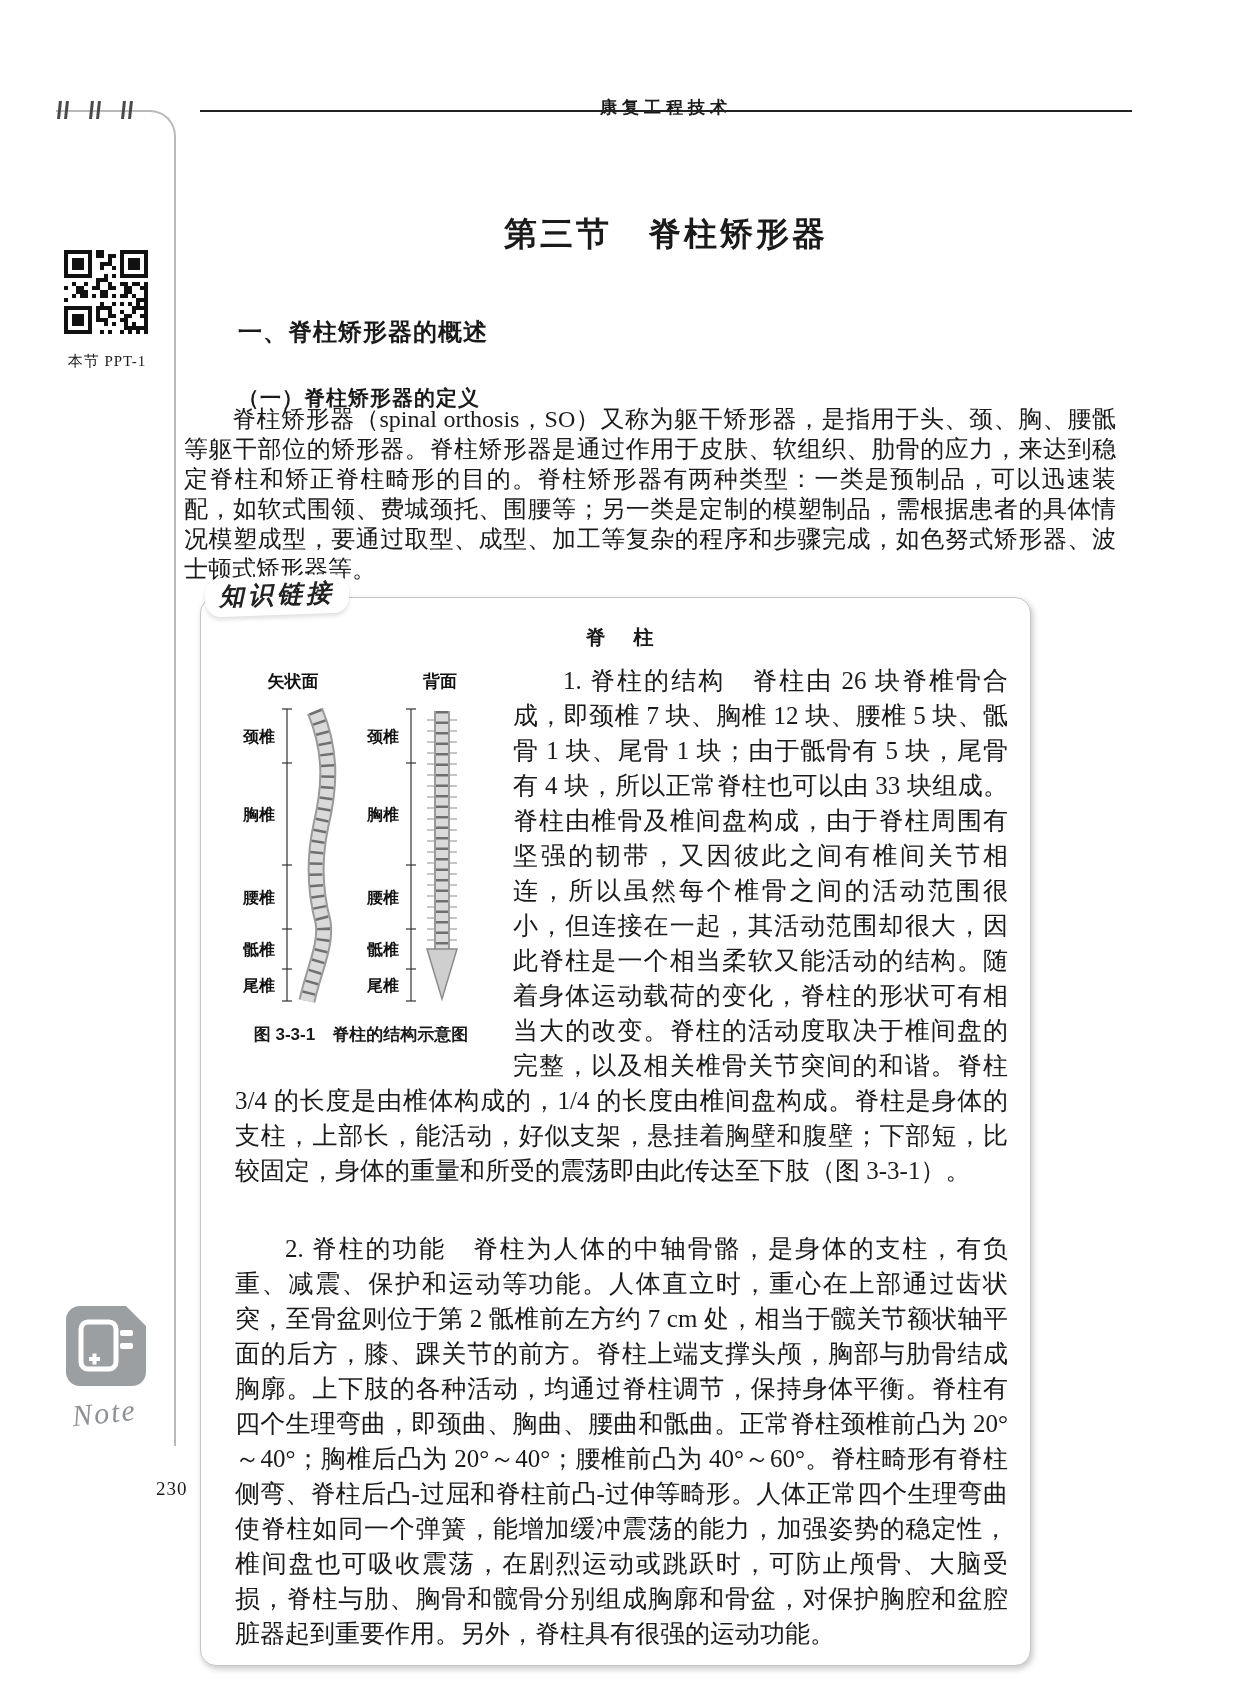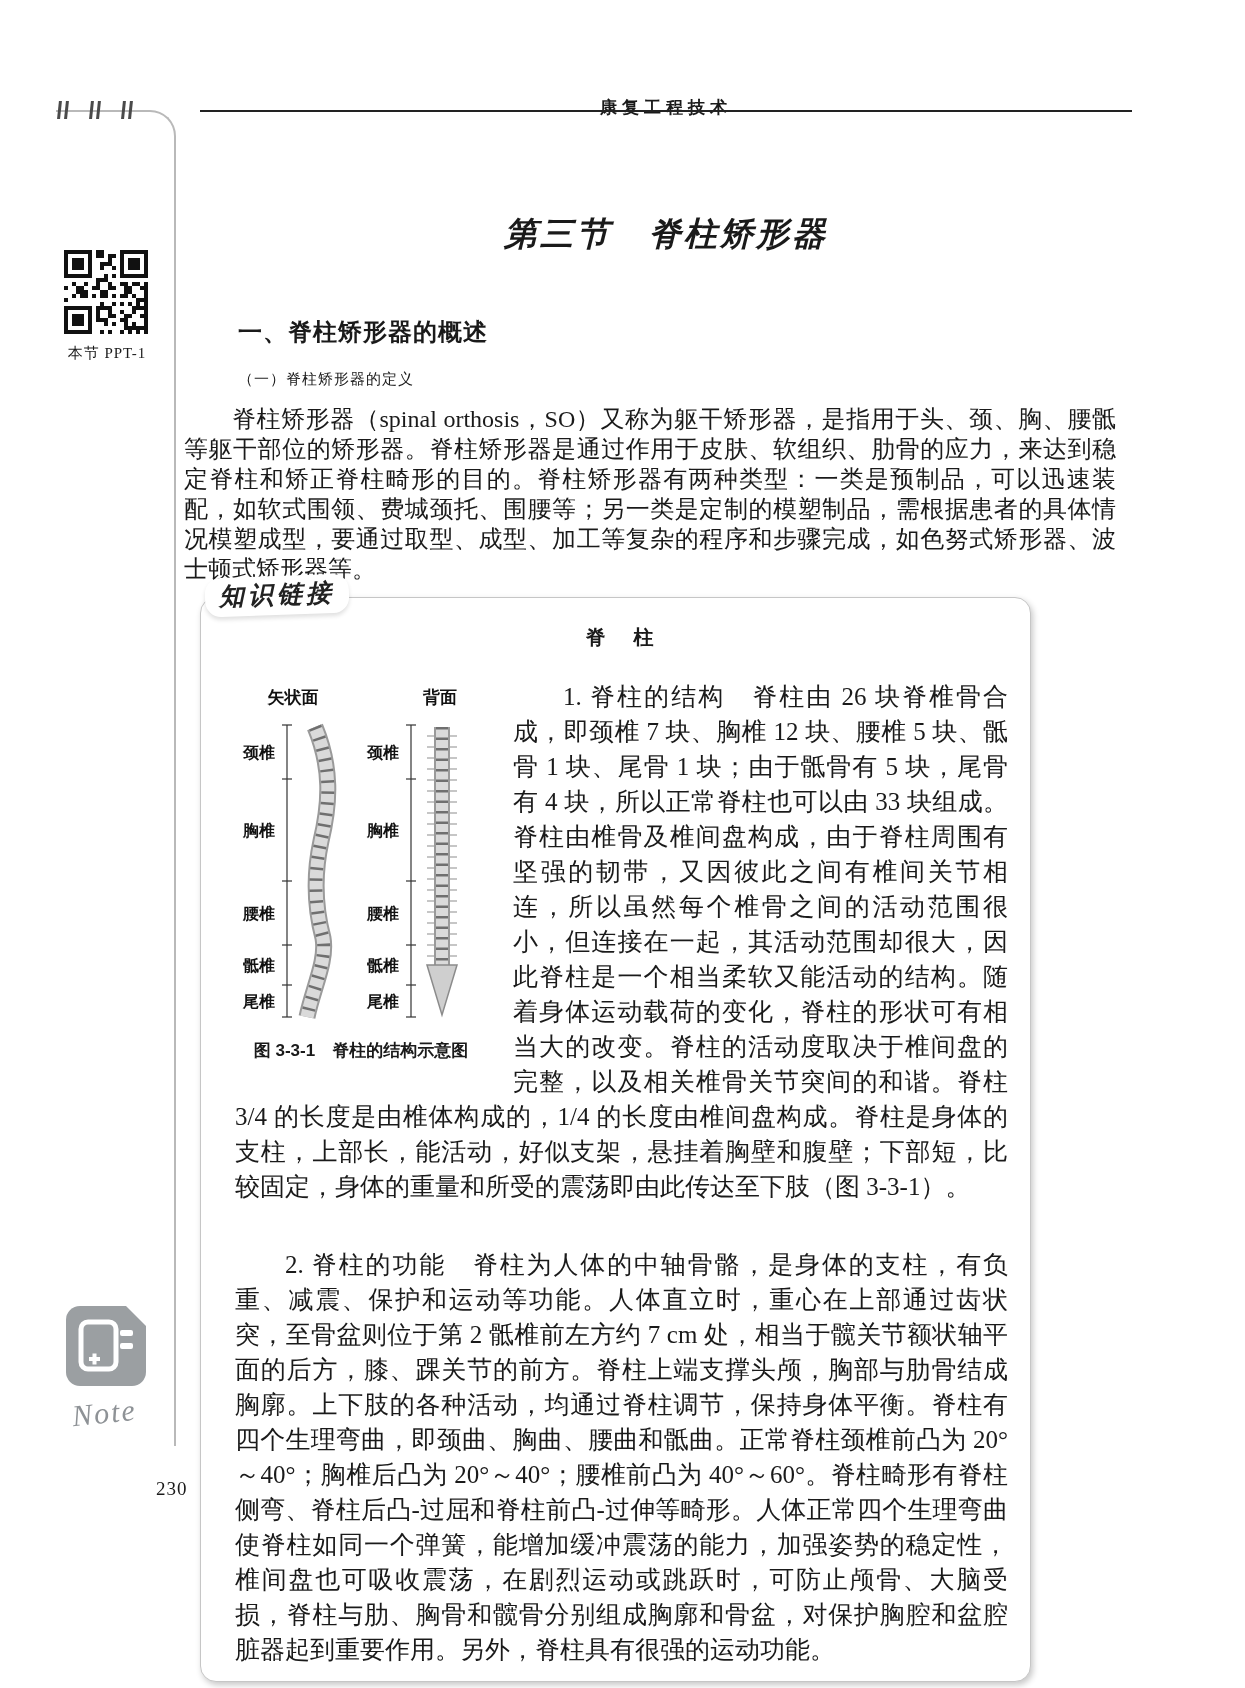--- a/index.html
+++ b/index.html
@@ -26,35 +26,35 @@
     position:absolute; left:56px; top:110px; width:120px; height:1336px;
     border-top:2px solid #b9b9b9; border-right:2px solid #b9b9b9;
     border-top-right-radius:26px;
   }
   .binder-marks { position:absolute; left:58px; top:101px; display:flex; gap:22px; }
   .binder-marks .mark { display:flex; gap:4px; transform:skewX(-6deg); }
   .binder-marks .mark i { display:block; width:3px; height:18px; background:#4a4a4a; }
 
   
   .qr-block { position:absolute; left:64px; top:250px; width:86px; }
-  .qr-label { margin-top:6px; font-size:15px; text-align:center; white-space:nowrap; letter-spacing:1px; }
+  .qr-label { margin-top:14px; font-size:15px; text-align:center; white-space:nowrap; letter-spacing:1px; }
 
   
   .chapter-title {
     position:absolute; left:200px; top:212px; width:932px;
-    text-align:center; font-size:33px; font-weight:bold; letter-spacing:3px;font-style:italic;
+    text-align:center; font-size:33px; font-weight:bold; letter-spacing:3px;
   }
   .heading-overview {
     position:absolute; left:238px; top:316px;
     font-family:Liberation Mono, monospace;
     font-size:24px; font-weight:bold; letter-spacing:1px;
   }
   .heading-def {
-    position:absolute; left:238px; top:370px;
-    font-size:15px; font-weight:400; letter-spacing:1px;
+    position:absolute; left:238px; top:384px;
+    font-size:21px; font-weight:700; letter-spacing:1px;
   }
   .intro-para {
     position:absolute; left:184px; top:404px; width:932px;
     font-size:24px; line-height:30px; text-align:justify; text-indent:2em;
   }
 
   
   .kbox {
     position:absolute; left:200px; top:597px; width:831px; min-height:812px;
     border:1px solid #c6c6c6; border-radius:16px;
@@ -66,21 +66,21 @@
     position:absolute; left:4px; top:-22px;
     display:inline-block; background:#fff;
     font-style:italic; font-weight:bold; font-size:25px; letter-spacing:4px;
     padding:2px 14px 4px; border-radius:16px;
     transform:rotate(-2deg);
     box-shadow:0 3px 4px rgba(0,0,0,0.12);
     color:#222;
   }
   .kbox-title {
     text-align:center; font-size:20px; font-weight:bold; letter-spacing:4px;
-    margin-bottom:28px;
+    margin-bottom:12px;
   }
   .kfigure { float:left; width:252px; margin:4px 26px 6px 0; }
   .kfigure svg { display:block; }
   .kcaption {
     margin-top:4px; text-align:center;
     font-family:"Liberation Sans","DejaVu Sans",sans-serif;
     font-size:17px; font-weight:bold;
   }
   .kpara { font-size:25px; line-height:35px; text-align:justify; text-indent:2em; }
   .kpara2 { clear:left;margin-top:43px; }

